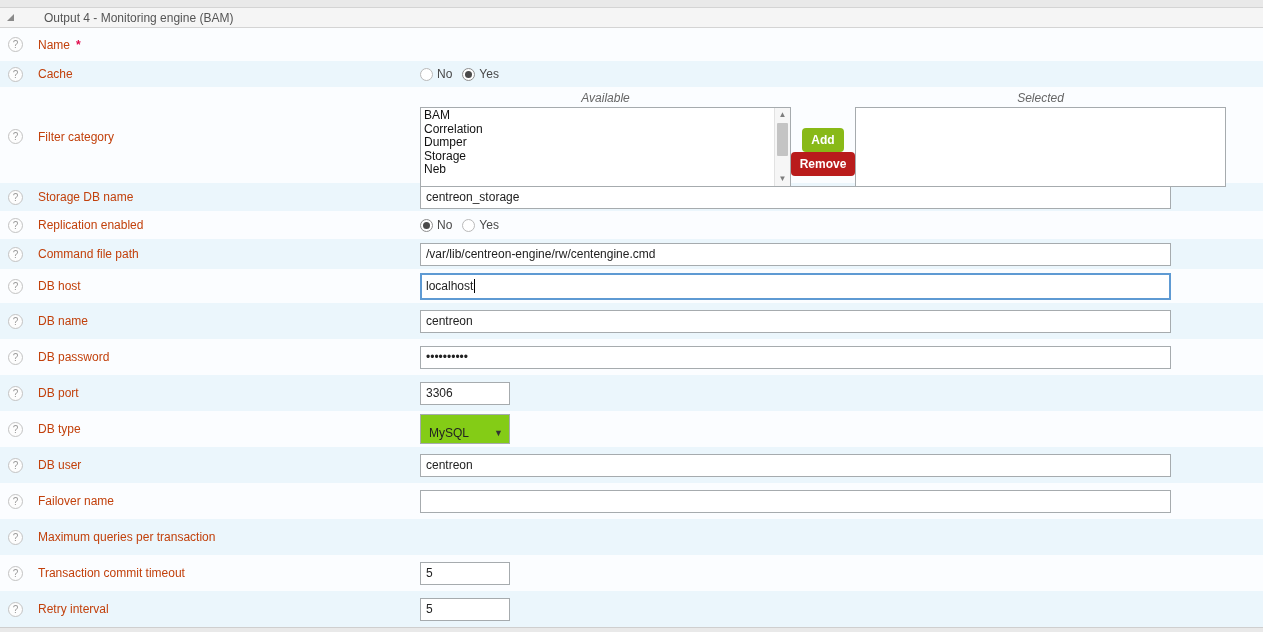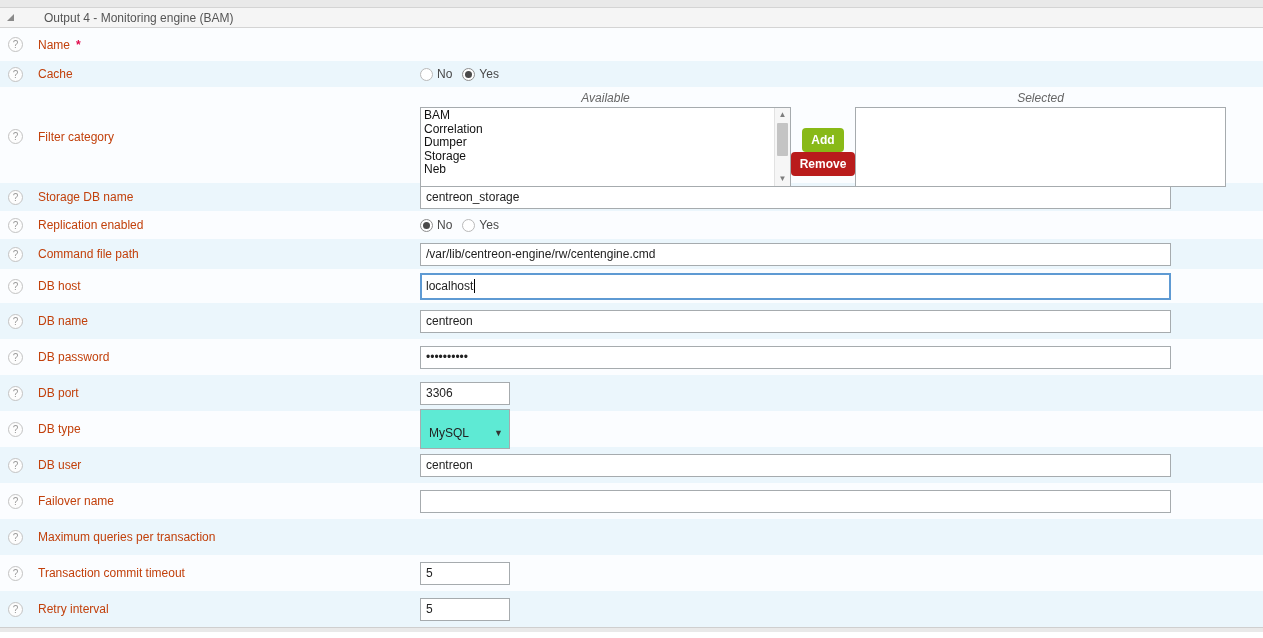--- a/index.html
+++ b/index.html
@@ -68,21 +68,21 @@
   .sb-thumb { position:absolute; top:15px; left:2px; width:11px; height:33px;
               background:#c4c4c4; border-radius:1px; cursor:pointer; }
 
   .btn-col { width:56px; flex:none; margin:0 4px; display:flex; flex-direction:column;
              align-items:center; justify-content:space-between; height:82px; padding:6px 0 4px; }
   .btn { border:none; border-radius:4px; color:#fff; font-weight:bold;
          font-family:"Liberation Sans",sans-serif; font-size:12px; padding:5px 9px; cursor:pointer; }
   .btn-add { background:#88b917;margin-top:24px; }
   .btn-remove { background:#b91c1c; }
 
-  .select { width:90px; height:40px; border:1px solid #a6abae; background:#5eead4;
+  .select { width:90px; height:30px; border:1px solid #a6abae; background:#84cc16;
             display:flex; align-items:center; justify-content:space-between;
             padding:8px 6px 0 8px; cursor:pointer; color:#222; }
   .sel-arrow { font-size:9px; color:#333; }
 </style>
 </head>
 <body>
 
 <div class="top-strip"></div>
 
 <div class="section-header">

